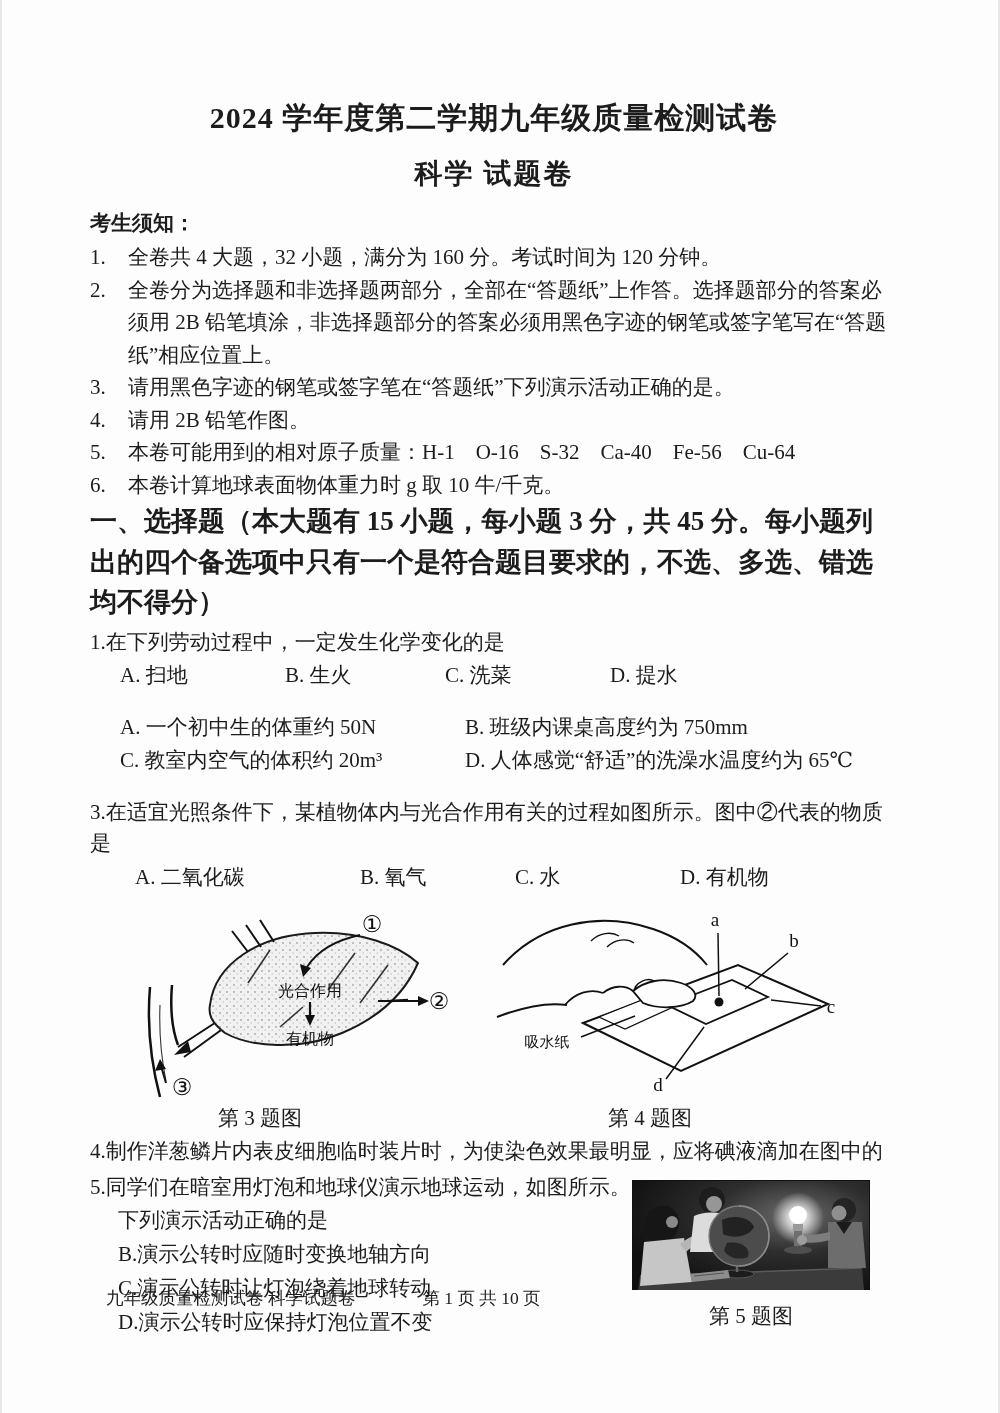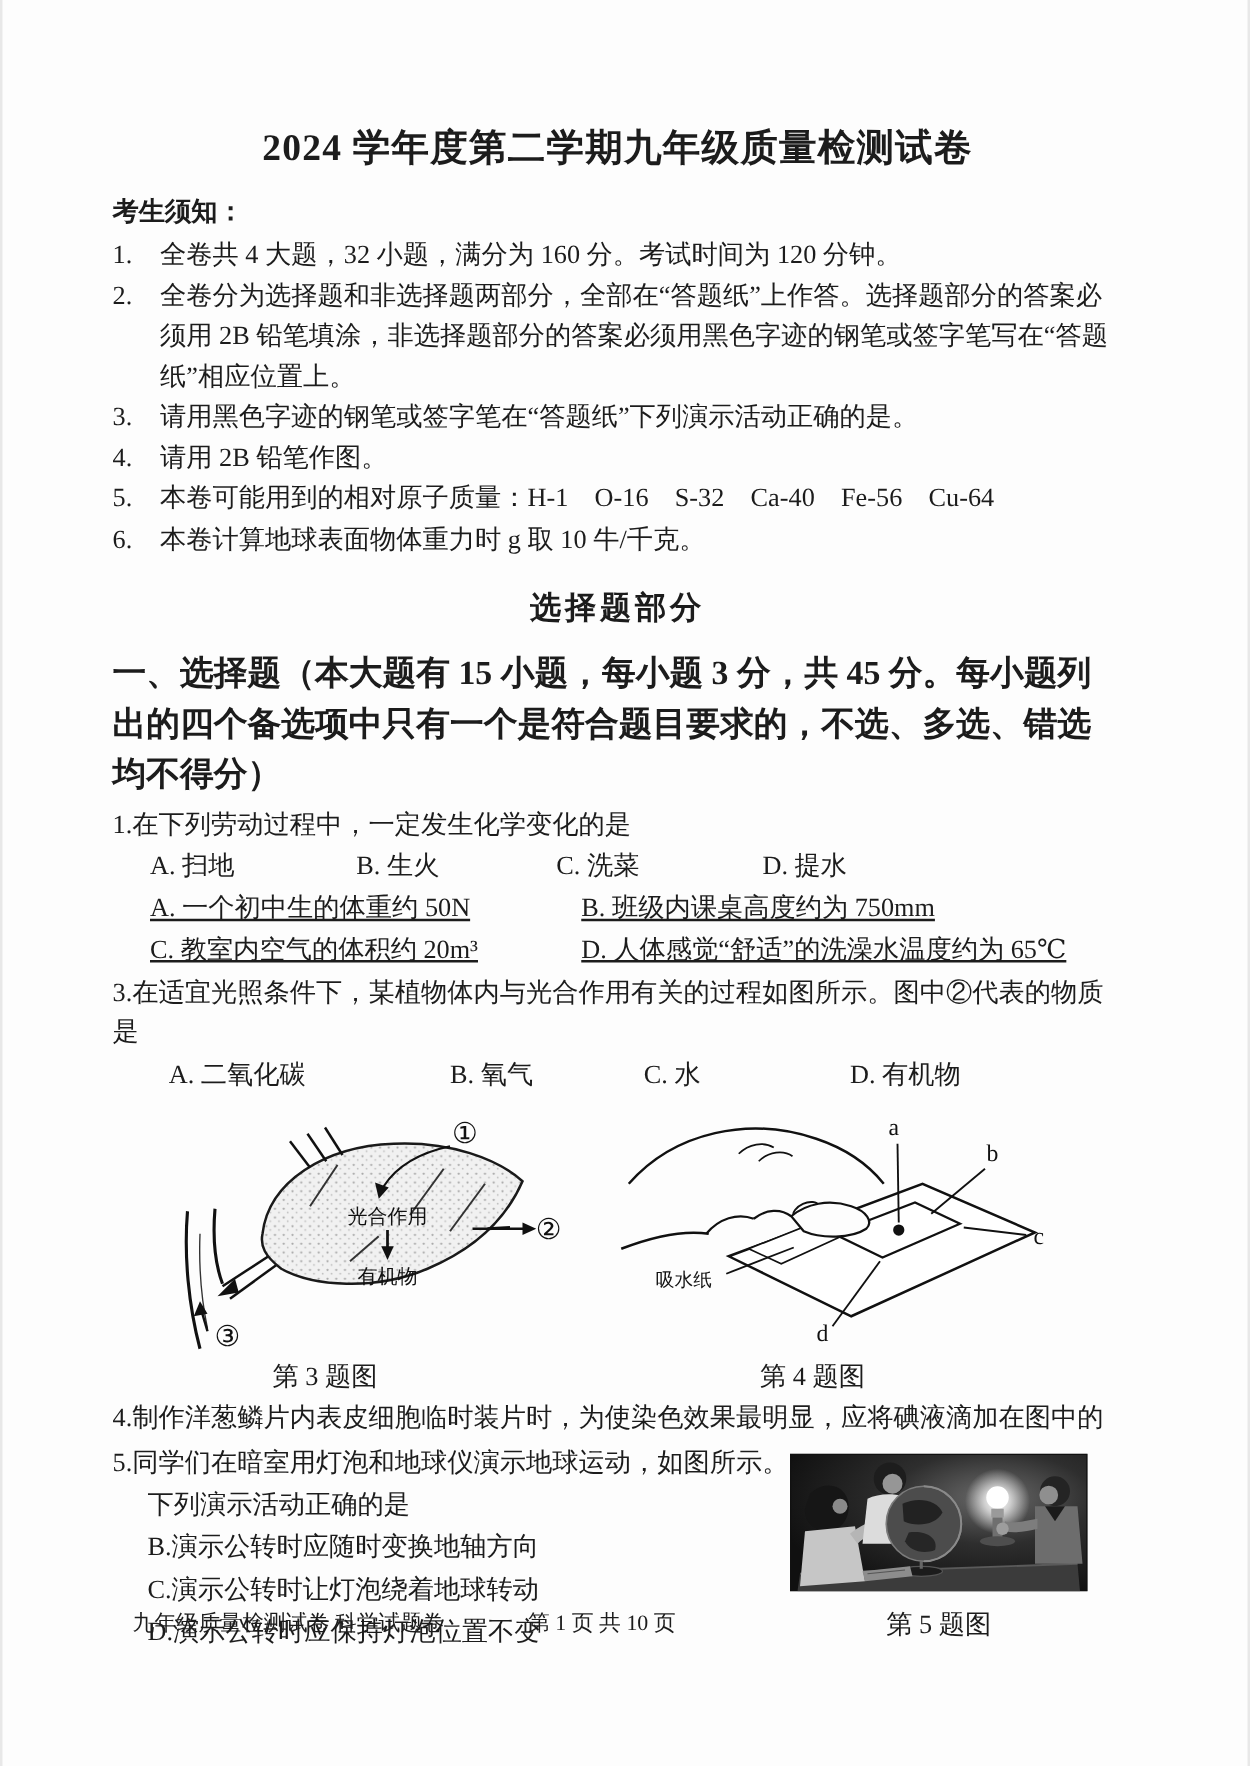--- a/index.html
+++ b/index.html
@@ -28,21 +28,21 @@
   .opts-row.q1 span:nth-child(1){width:165px;}
   .opts-row.q1 span:nth-child(2){width:160px;}
   .opts-row.q1 span:nth-child(3){width:165px;}
   .opts-row.q3{padding-left:45px;}
   .opts-row.q3 span:nth-child(1){width:225px;}
   .opts-row.q3 span:nth-child(2){width:155px;}
   .opts-row.q3 span:nth-child(3){width:165px;}
   .opts-row.q4 span:nth-child(1){width:165px;}
   .opts-row.q4 span:nth-child(2){width:160px;}
   .opts-row.q4 span:nth-child(3){width:165px;}
-  .opts-grid{display:grid;grid-template-columns:345px 1fr;padding-left:30px;row-gap:2px;margin:2px 0;text-decoration:underline;}
+  .opts-grid{display:grid;grid-template-columns:345px 1fr;padding-left:30px;row-gap:2px;margin:20px 0;}
   .figures-row{display:flex;align-items:flex-start;margin:12px 0 4px;}
   .figwrap3{margin-left:30px;width:350px;}
   .figwrap4{margin-left:25px;width:360px;}
   .fig-caption{font-size:21px;text-align:center;margin-top:0;}
   .figwrap3 .fig-caption{padding-right:70px;}
   .figwrap4 .fig-caption{padding-right:50px;}
   .q5{position:relative;margin-top:4px;min-height:200px;}
   .q5-lines{padding-left:28px;line-height:1.62;}
   .q5-lines div{margin:0;}
   .fig5wrap{position:absolute;top:8px;right:28px;width:238px;}
@@ -50,20 +50,21 @@
   .footer{position:absolute;left:104px;top:1286px;display:flex;font-size:17.5px;}
   .footer .fr{margin-left:67px;}
   svg text{font-family:"Liberation Serif","DejaVu Serif",serif;}
 </style>
 </head>
 <body>
 
 <div class="page">
 
   <h1 class="title">2024 学年度第二学期九年级质量检测试卷</h1>
+  <h2 class="subtitle">科学 试题卷</h2>
 
   <div class="notice-heading">考生须知：</div>
 
   <div class="notice-item">
     <span class="no">1.</span>
     <span class="txt">全卷共 4 大题，32 小题，满分为 160 分。考试时间为 120 分钟。</span>
   </div>
   <div class="notice-item">
     <span class="no">2.</span>
     <span class="txt">全卷分为选择题和非选择题两部分，全部在“答题纸”上作答。选择题部分的答案必须用 2B 铅笔填涂，非选择题部分的答案必须用黑色字迹的钢笔或签字笔写在“答题纸”相应位置上。</span>
@@ -78,21 +79,20 @@
   </div>
   <div class="notice-item">
     <span class="no">5.</span>
     <span class="txt">本卷可能用到的相对原子质量：H-1　O-16　S-32　Ca-40　Fe-56　Cu-64</span>
   </div>
   <div class="notice-item">
     <span class="no">6.</span>
     <span class="txt">本卷计算地球表面物体重力时 g 取 10 牛/千克。</span>
   </div>
 
-  <div class="section-heading">选择题部分</div>
   <div class="intro">一、选择题（本大题有 15 小题，每小题 3 分，共 45 分。每小题列出的四个备选项中只有一个是符合题目要求的，不选、多选、错选均不得分）</div>
 
   <div class="q">
     <div class="stem">1.在下列劳动过程中，一定发生化学变化的是</div>
     <div class="opts-row q1">
       <span>A. 扫地</span>
       <span>B. 生火</span>
       <span>C. 洗菜</span>
       <span>D. 提水</span>
     </div>

